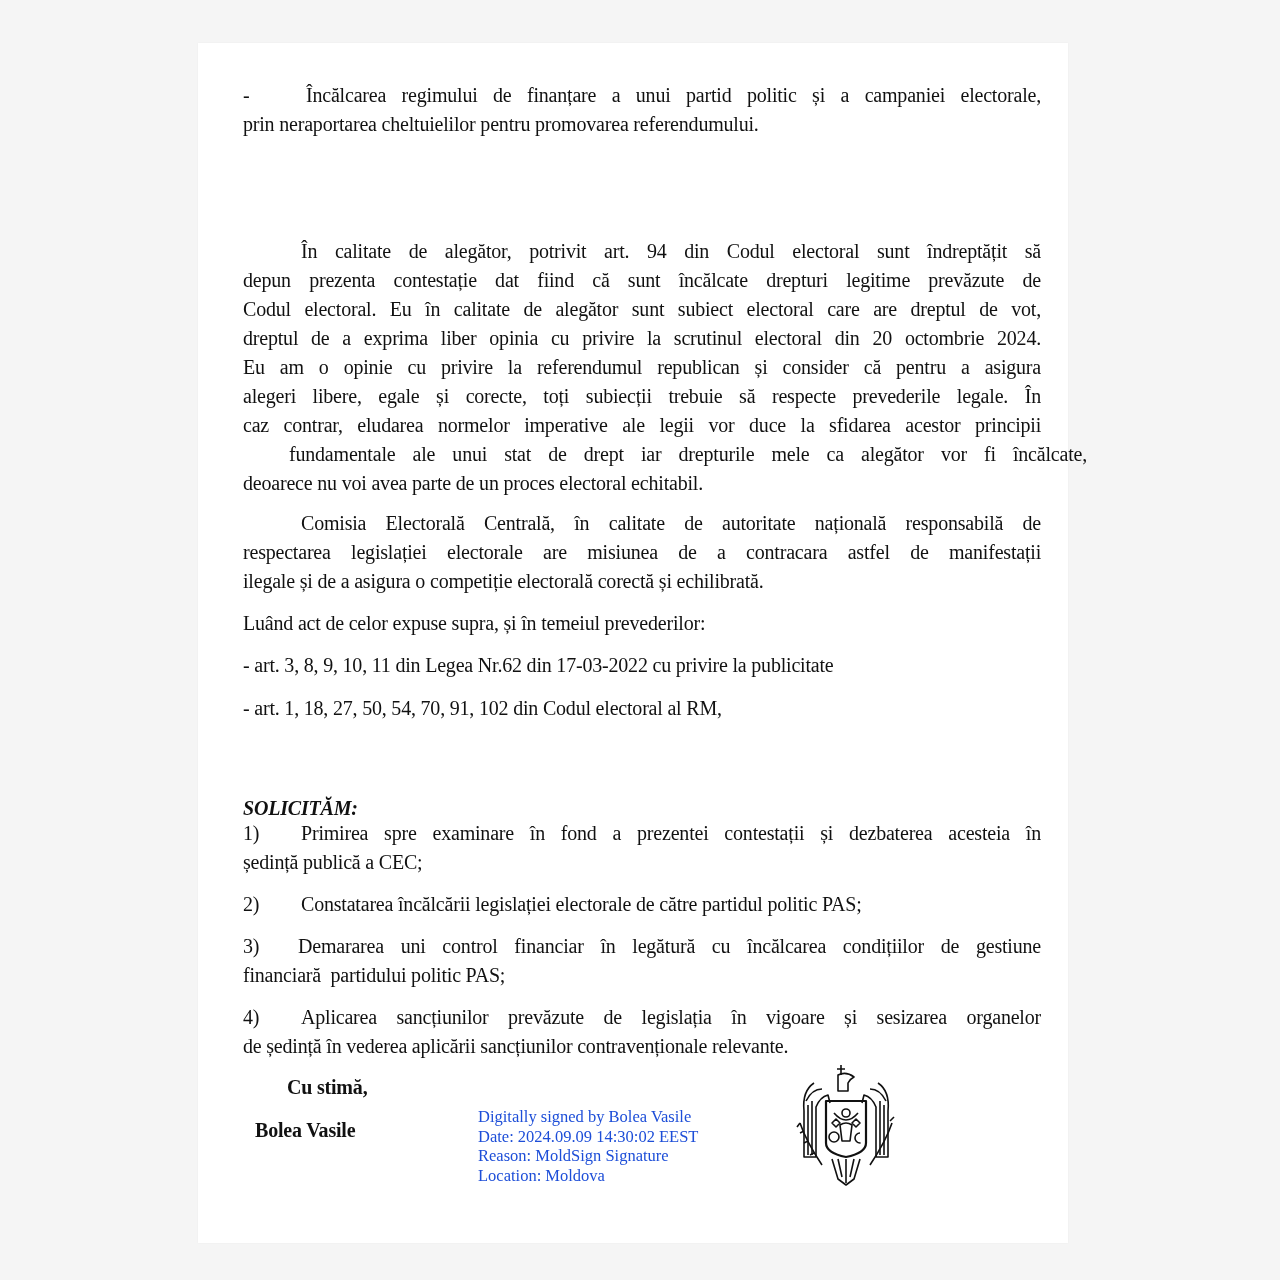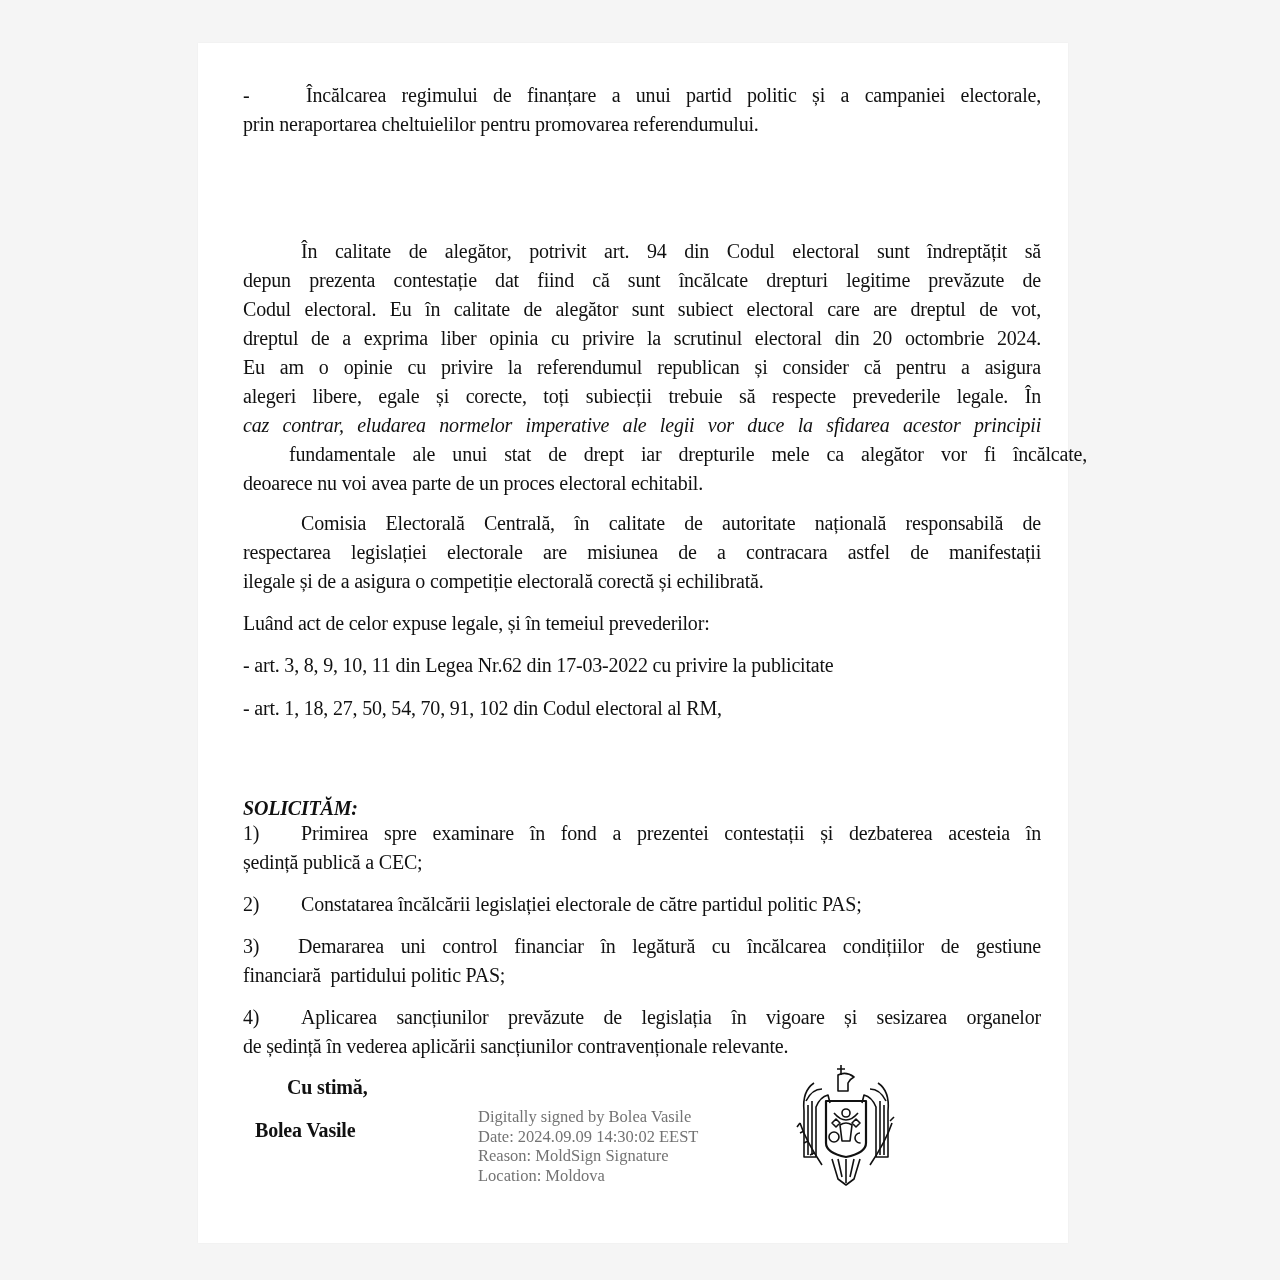--- a/index.html
+++ b/index.html
@@ -35,21 +35,21 @@
     .indent { padding-left: 58px; box-sizing: border-box; }
     .bullet-dash { position: absolute; left: 0; }
     .bold { font-weight: bold; }
     .sigblock {
       position: absolute;
       left: 280px;
       top: 1064px;
       font-family: "Liberation Serif", "DejaVu Serif", serif;
       font-size: 16.5px;
       line-height: 19.5px;
-      color: #737373;
+      color: #1d4ed8;
       white-space: nowrap;
     }
     .coat {
       position: absolute;
       left: 596px;
       top: 1018px;
       width: 104px;
       height: 130px;
     }
   </style>
@@ -64,29 +64,29 @@
       <span style="position:absolute; left:63px; right:0; text-align:justify; text-align-last:justify;">Încălcarea regimului de finanțare a unui partid politic și a campaniei electorale,</span>
     </div>
     <div class="line left" style="top:67px;">prin neraportarea cheltuielilor pentru promovarea referendumului.</div>
 
     <div class="line just indent" style="top:194px;">În calitate de alegător, potrivit art. 94 din Codul electoral sunt îndreptățit să</div>
     <div class="line just" style="top:223px;">depun prezenta contestație dat fiind că sunt încălcate drepturi legitime prevăzute de</div>
     <div class="line just" style="top:252px;">Codul electoral. Eu în calitate de alegător sunt subiect electoral care are dreptul de vot,</div>
     <div class="line just" style="top:281px;">dreptul de a exprima liber opinia cu privire la scrutinul electoral din 20 octombrie 2024.</div>
     <div class="line just" style="top:310px;">Eu am o opinie cu privire la referendumul republican și consider că pentru a asigura</div>
     <div class="line just" style="top:339px;">alegeri libere, egale și corecte, toți subiecții trebuie să respecte prevederile legale. În</div>
-    <div class="line just" style="top:368px;font-style:italic;">caz contrar, eludarea normelor imperative ale legii vor duce la sfidarea acestor principii</div>
+    <div class="line just" style="top:368px;">caz contrar, eludarea normelor imperative ale legii vor duce la sfidarea acestor principii</div>
     <div class="line just" style="top:397px;margin-left:46px;">fundamentale ale unui stat de drept iar drepturile mele ca alegător vor fi încălcate,</div>
     <div class="line left" style="top:426px;">deoarece nu voi avea parte de un proces electoral echitabil.</div>
 
     <div class="line just indent" style="top:466px;">Comisia Electorală Centrală, în calitate de autoritate națională responsabilă de</div>
     <div class="line just" style="top:495px;">respectarea legislației electorale are misiunea de a contracara astfel de manifestații</div>
     <div class="line left" style="top:524px;">ilegale și de a asigura o competiție electorală corectă și echilibrată.</div>
 
-    <div class="line left" style="top:566px;">Luând act de celor expuse legale, și în temeiul prevederilor:</div>
+    <div class="line left" style="top:566px;">Luând act de celor expuse supra, și în temeiul prevederilor:</div>
     <div class="line left" style="top:608px;">- art. 3, 8, 9, 10, 11 din Legea Nr.62 din 17-03-2022 cu privire la publicitate</div>
     <div class="line left" style="top:651px;">- art. 1, 18, 27, 50, 54, 70, 91, 102 din Codul electoral al RM,</div>
 
     <div class="line left bold" style="top:751px;font-style:italic;">SOLICITĂM:</div>
 
     <div class="line" style="top:776px;">
       <span class="bullet-dash">1)</span>
       <span style="position:absolute; left:58px; right:0; text-align:justify; text-align-last:justify;">Primirea spre examinare în fond a prezentei contestații și dezbaterea acesteia în</span>
     </div>
     <div class="line left" style="top:805px;">ședință publică a CEC;</div>

